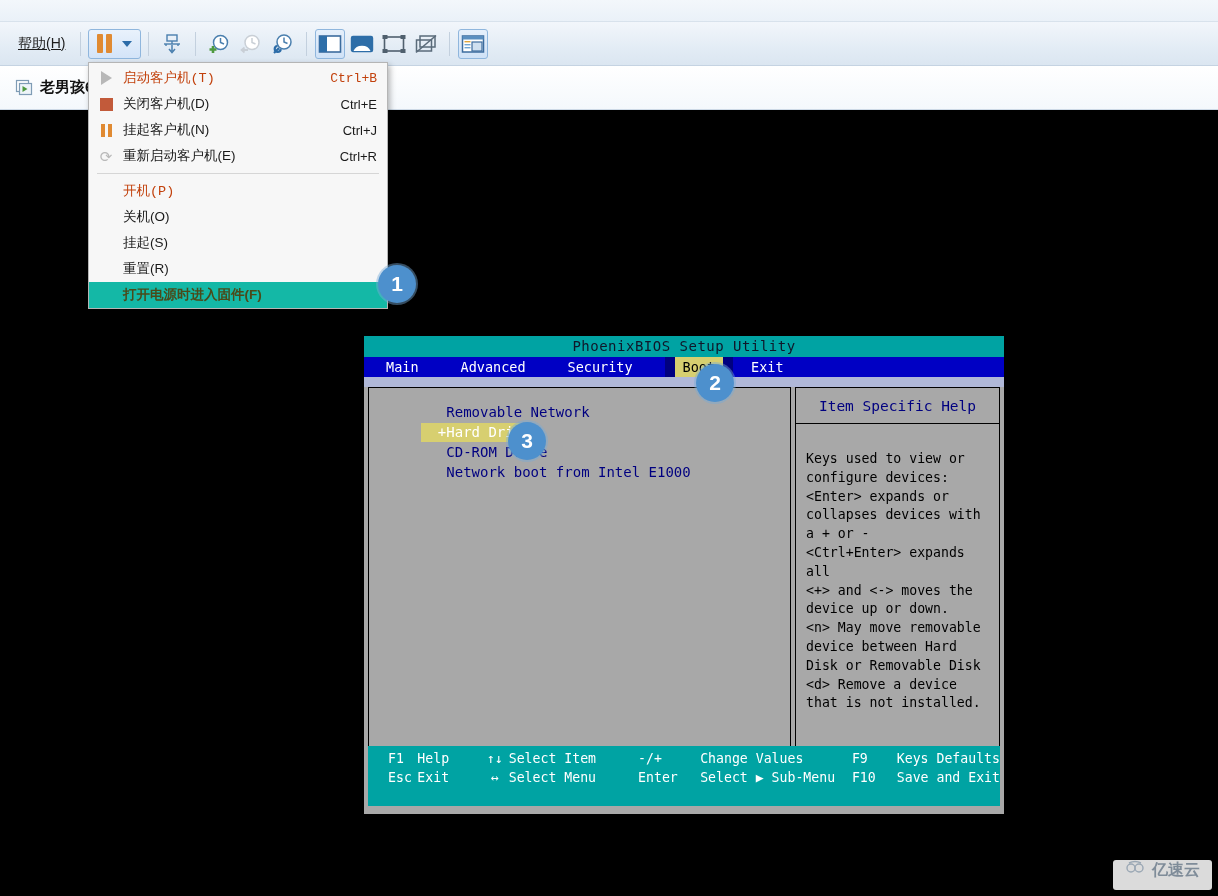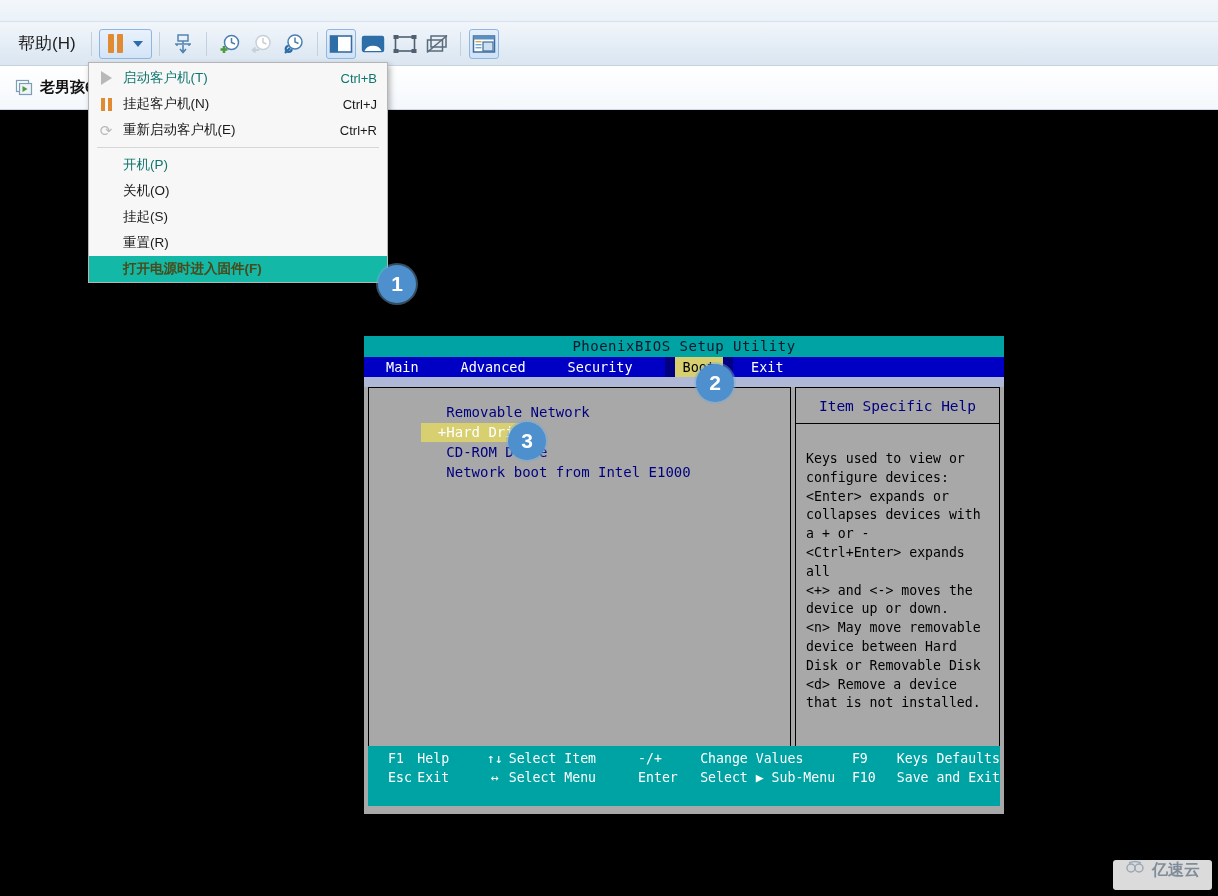--- a/index.html
+++ b/index.html
@@ -17,21 +17,21 @@
     background: linear-gradient(to bottom, #f3f7fb 0%, #eaf1f8 100%);
     border-bottom: 1px solid #d8e2ec;
   }
   .toolbar {
     position: absolute; left: 0; top: 22px; width: 1218px; height: 44px;
     background: linear-gradient(to bottom, #f2f6fb 0%, #e3ecf5 60%, #dbe6f1 100%);
     border-bottom: 1px solid #c5d3e2;
     display: flex; align-items: center; padding-left: 10px;
   }
   .menu-help {
-    font-size: 17px; color: #1d1d1d; padding: 3px 8px; white-space: nowrap;
+    font-size: 14px; color: #1d1d1d; padding: 3px 8px; white-space: nowrap; text-decoration: underline;
   }
   .tb-sep { width: 1px; height: 24px; background: #c3d0de; margin: 0 7px; }
   .tb-btn {
     width: 30px; height: 30px; display: flex; align-items: center; justify-content: center;
     border: 1px solid transparent; border-radius: 3px; margin: 0 1px;
   }
   .tb-btn.active {
     background: linear-gradient(to bottom,#e6f0fb,#cfe2f7);
     border: 1px solid #8fb6dd; border-radius: 3px;
   }
@@ -63,21 +63,21 @@
   .dropdown {
     position: absolute; left: 88px; top: 62px; width: 300px;
     background: #f7f7f7; border: 1px solid #b5b5b5;
     box-shadow: 2px 3px 6px rgba(0,0,0,.30);
     padding: 2px 0 0 0; z-index: 40;
   }
   .mi { position: relative; display: flex; align-items: center; height: 26px; padding: 0 10px 0 0; }
   .mi .ic { width: 34px; display: flex; align-items: center; justify-content: center; flex: 0 0 34px; }
   .mi .lbl { font-size: 13.5px; color: #1a1a1a; flex: 1 1 auto; white-space: nowrap; }
   .mi .acc { font-size: 13px; color: #1a1a1a; white-space: nowrap; }
-  .mi.disabled .lbl, .mi.disabled .acc { color: #0f766e; }
+  .mi.disabled .lbl, .mi.disabled .acc { color: #c2410c; font-family: Liberation Mono, monospace; }
   .mi.indent .lbl { padding-left: 34px; }
   .mi.indent { padding-left: 0; }
   .mi.hl { background: #14b8a6; font-weight: bold; }
   .mi.hl .lbl { color: #4a4a1a; }
   .msep { height: 1px; background: #d6d6d6; margin: 4px 8px 4px 8px; }
   .icon-play { width:0;height:0;border-top:7px solid transparent;border-bottom:7px solid transparent;border-left:11px solid #b8b8b8; }
   .icon-stop { width:13px;height:13px;background:#c25a3a; }
   .icon-pause { display:flex; gap:3px; }
   .icon-pause i { display:block;width:4px;height:13px;background:#e08a32; }
   .icon-restart { font-size:15px;color:#b9b9b9;line-height:1; }
@@ -369,20 +369,27 @@
   <div class="dropdown">
 
     <div class="mi disabled">
       <span class="ic">
           <span class="icon-play"></span>
         </span>
       <span class="lbl">启动客户机(T)</span>
       <span class="acc">Ctrl+B</span>
     </div>
 
+    <div class="mi">
+      <span class="ic">
+          <span class="icon-stop"></span>
+        </span>
+      <span class="lbl">关闭客户机(D)</span>
+      <span class="acc">Ctrl+E</span>
+    </div>
 
     <div class="mi">
       <span class="ic">
           <span class="icon-pause">
             <i></i>
             <i></i>
           </span>
         </span>
       <span class="lbl">挂起客户机(N)</span>
       <span class="acc">Ctrl+J</span>

